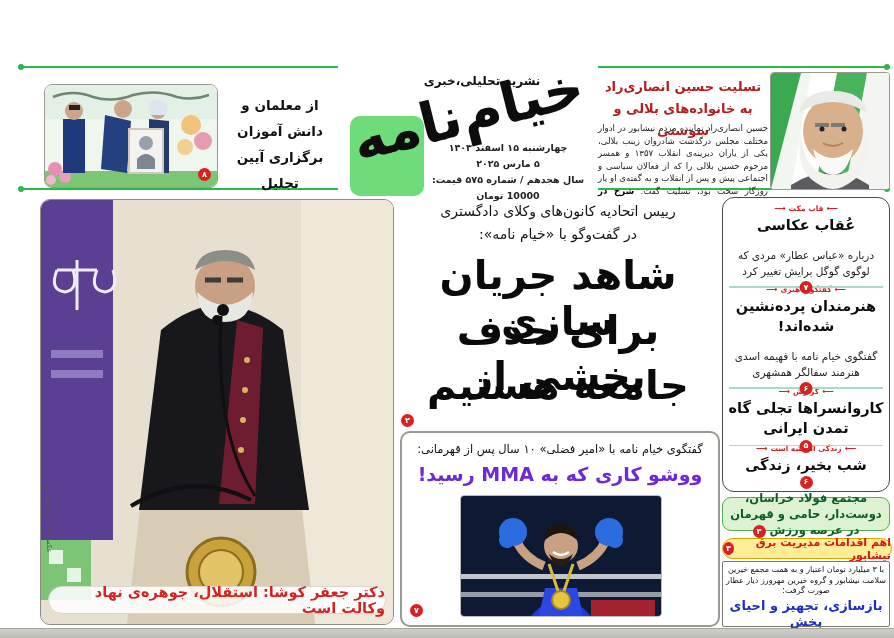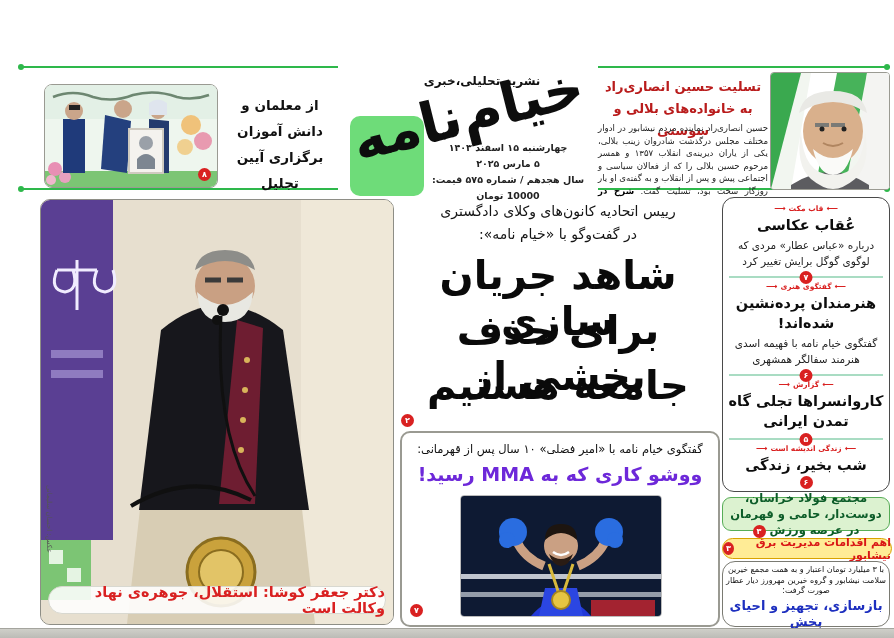--- a/index.html
+++ b/index.html
@@ -49,36 +49,36 @@
   .mma-photo{position:absolute;top:62px;left:58px;width:200px;height:120px;
              border-radius:4px;overflow:hidden;border:1px solid #bbb;}
   
   .sidebar{position:absolute;left:722px;top:197px;width:168px;height:295px;
            border:1.5px solid #4a4a4a;border-radius:12px;background:#fff;
            display:flex;flex-direction:column;align-items:stretch;padding:6px 4px 2px;box-sizing:border-box;}
   .sb-label{display:flex;align-items:center;justify-content:center;gap:3px;
             font-size:7.5px;color:#d92121;font-weight:bold;}
   .sb-arrow{font-size:8px;color:#d92121;}
   .sb-title{text-align:center;font-size:14.5px;font-weight:bold;color:#0d0d0d;line-height:20px;margin-top:2px;}
-  .sb-text{text-align:center;font-size:10.5px;color:#222;line-height:16px;margin-top:2px;}
+  .sb-text{text-align:center;font-size:10.5px;color:#222;line-height:16px;margin-top:12px;}
   .sb-sep{position:relative;height:12px;margin:2px 0;}
   .sb-sep .line{position:absolute;top:5px;left:2px;right:2px;height:1.5px;background:#a9dcc3;}
   .sb-sep .badge{position:absolute;left:50%;top:0;transform:translateX(-50%);}
   .sb-end{display:flex;justify-content:center;margin-top:1px;}
   
   .promo-green{position:absolute;left:722px;top:497px;width:168px;height:34px;
                background:#dcf2d0;border:1px solid #57ad57;border-radius:9px;
                display:flex;align-items:center;justify-content:center;text-align:center;
                font-size:11.5px;font-weight:bold;color:#0c5c28;line-height:16px;padding:2px;box-sizing:border-box;}
   .promo-yellow{position:absolute;left:722px;top:538px;width:168px;height:19px;
                 background:#ffec96;border:1px solid #d9a300;border-radius:11px;
                 display:flex;align-items:center;justify-content:center;
                 font-size:11px;font-weight:bold;color:#d91616;}
   .promo-white{position:absolute;left:722px;top:561px;width:168px;height:66px;
-               background:#fff;border:1.5px solid #7a7a72;border-radius:13px;
+               background:#fff;border:1.5px solid #7a7a72;border-radius:2px;
                text-align:center;box-sizing:border-box;padding-top:3px;}
   .pw-intro{font-size:8px;color:#111;line-height:10.5px;}
   .pw-head{font-size:13px;font-weight:bold;color:#1d2fbf;line-height:16.5px;margin-top:1px;}
   
   .main-photo{position:absolute;left:40px;top:199px;width:352px;height:424px;
               border:1px solid #8e8e86;border-radius:10px;overflow:hidden;background:#e9e2d2;}
   .main-caption{position:absolute;left:7px;right:7px;bottom:10px;height:26px;
                 background:rgba(255,255,255,0.88);border-radius:14px;border:1px solid #d8d8d0;
                 display:flex;align-items:center;justify-content:center;
                 font-size:14.5px;font-weight:bold;color:#d92121;}

